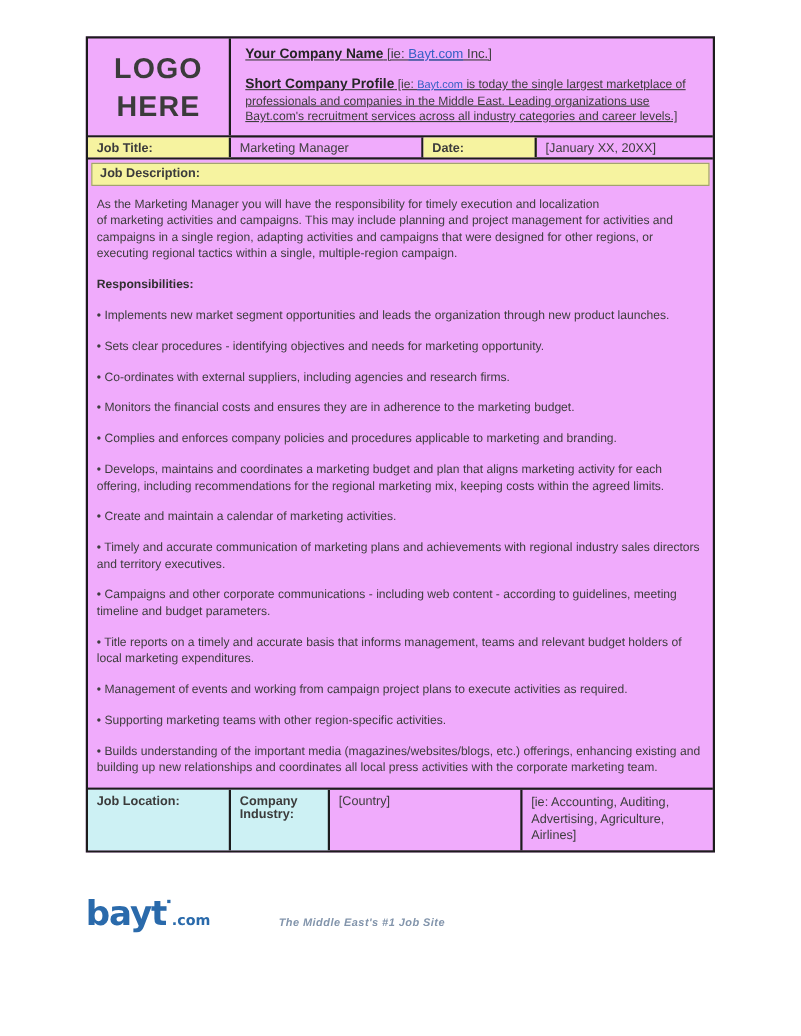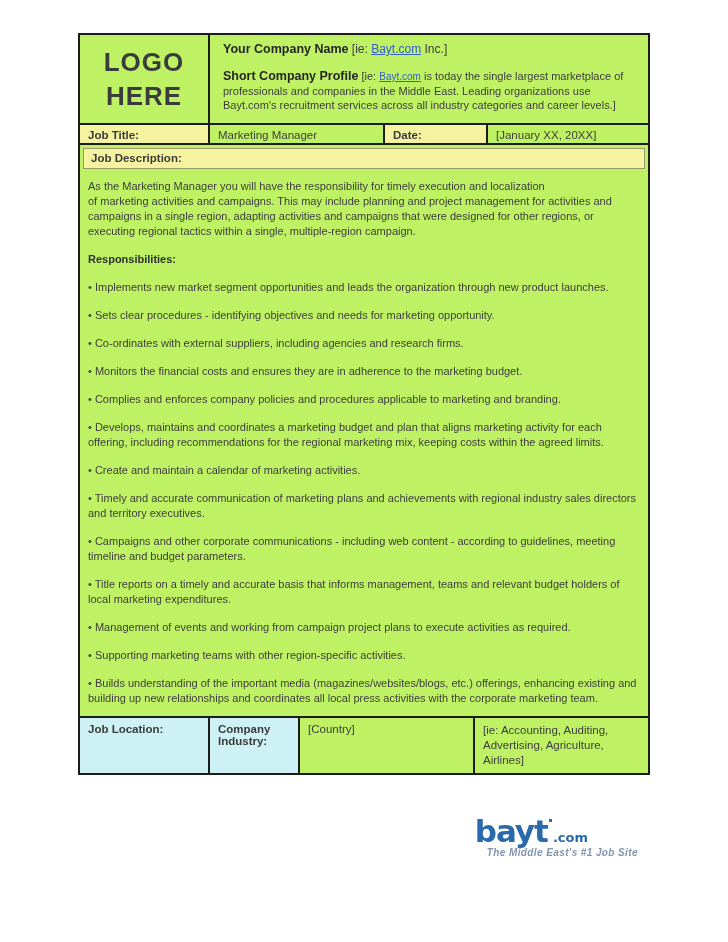--- a/index.html
+++ b/index.html
@@ -4,31 +4,31 @@
 <style>
   * { margin:0; padding:0; box-sizing:border-box; }
   html,body { background:#ffffff; }
   .page {
     width:728px; height:942px; overflow:hidden; background:#ffffff;
     font-family:"Liberation Sans", sans-serif; color:#3d3d3d;
     position:relative;
   }
   .doc { position:absolute; left:78px; top:33px; width:572px; }
 
-  .main-table { border:2px solid #1c1c1c; background:#bef264; }
+  .main-table { border:2px solid #1c1c1c; background:#f0abfc; }
   .row { display:flex; }
 
   
   .header-row { border-bottom:2px solid #1c1c1c; height:90px; }
   .logo-cell {
     width:130px; flex:0 0 130px; border-right:2px solid #1c1c1c;
     display:flex; flex-direction:column; justify-content:center; align-items:center;
     font-weight:bold; font-size:26px; line-height:34px; color:#3b3b3b; letter-spacing:1px;
   }
-  .company-cell { flex:1; padding:7px 4px 20px 13px; }
+  .company-cell { flex:1; padding:7px 4px 20px 13px;text-decoration:underline; }
   .company-name { font-size:12px; color:#3d3d3d; }
   .company-name b { font-size:12.5px; color:#262626; }
   .company-profile { margin-top:13px; font-size:11px; line-height:14px; color:#3d3d3d; }
   .company-profile b { font-size:12.5px; color:#262626; }
   .link { color:#3560c4; text-decoration:underline; cursor:pointer; }
   .link-small { font-size:10px; }
 
   
   .meta-row { border-bottom:2px solid #1c1c1c; height:20px; font-size:11.5px; }
   .meta-row .cell { padding:4px 8px 2px 8px; white-space:nowrap; overflow:hidden; }
@@ -54,21 +54,21 @@
   
   .footer-row { border-top:2px solid #1c1c1c; min-height:57px; font-size:11.5px; }
   .footer-row .cell { padding:5px 8px; }
   .f-label { background:#cdf1f4; font-weight:bold; color:#3b3b3b; }
   .f1 { width:130px; flex:0 0 130px; border-right:2px solid #1c1c1c; }
   .f2 { width:175px; flex:0 0 175px; border-right:2px solid #1c1c1c; }
   .f3 { width:90px; flex:0 0 90px; border-right:2px solid #1c1c1c; }
   .f4 { flex:1; line-height:15px; }
 
   
-  .brand { margin-top:42px; display:flex; flex-direction:column; align-items:flex-end; }
+  .brand { margin-top:42px; display:flex; flex-direction:row; align-items:flex-end; }
   .brand-logo { margin-right:62px; color:#2a6aab; font-family:"DejaVu Sans", sans-serif; }
   .brand-word { font-size:31px; font-weight:bold; letter-spacing:-1px; line-height:28px; }
   .brand-dot-mark { display:inline-block; width:3px; height:3px; background:#2a6aab; vertical-align:20px; margin:0 1px; }
   .brand-suffix { font-size:13px; font-weight:bold; }
   .brand-tagline {
     margin-right:12px; margin-top:1px; font-size:10px; font-weight:bold; font-style:italic;
     color:#8395ac; letter-spacing:0.4px;
   }
 </style>
 </head>

